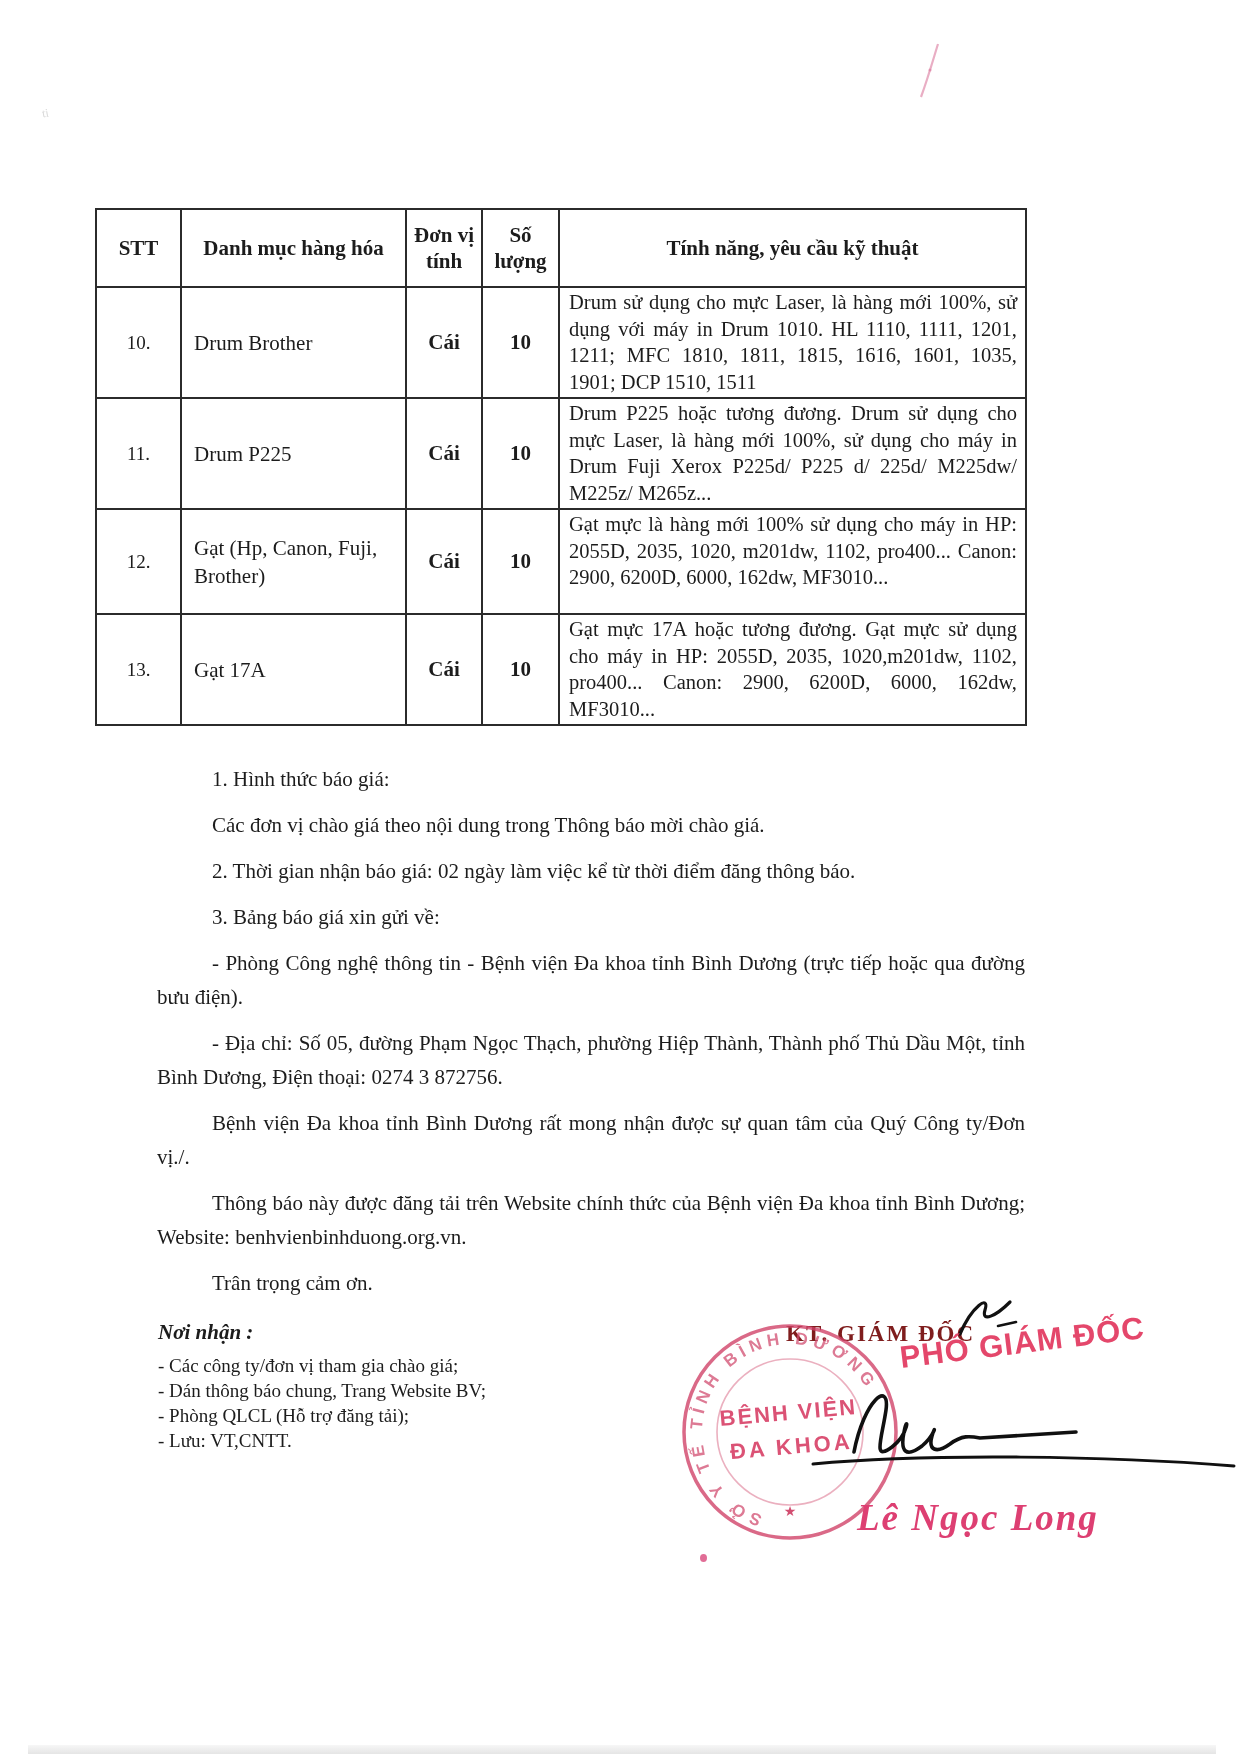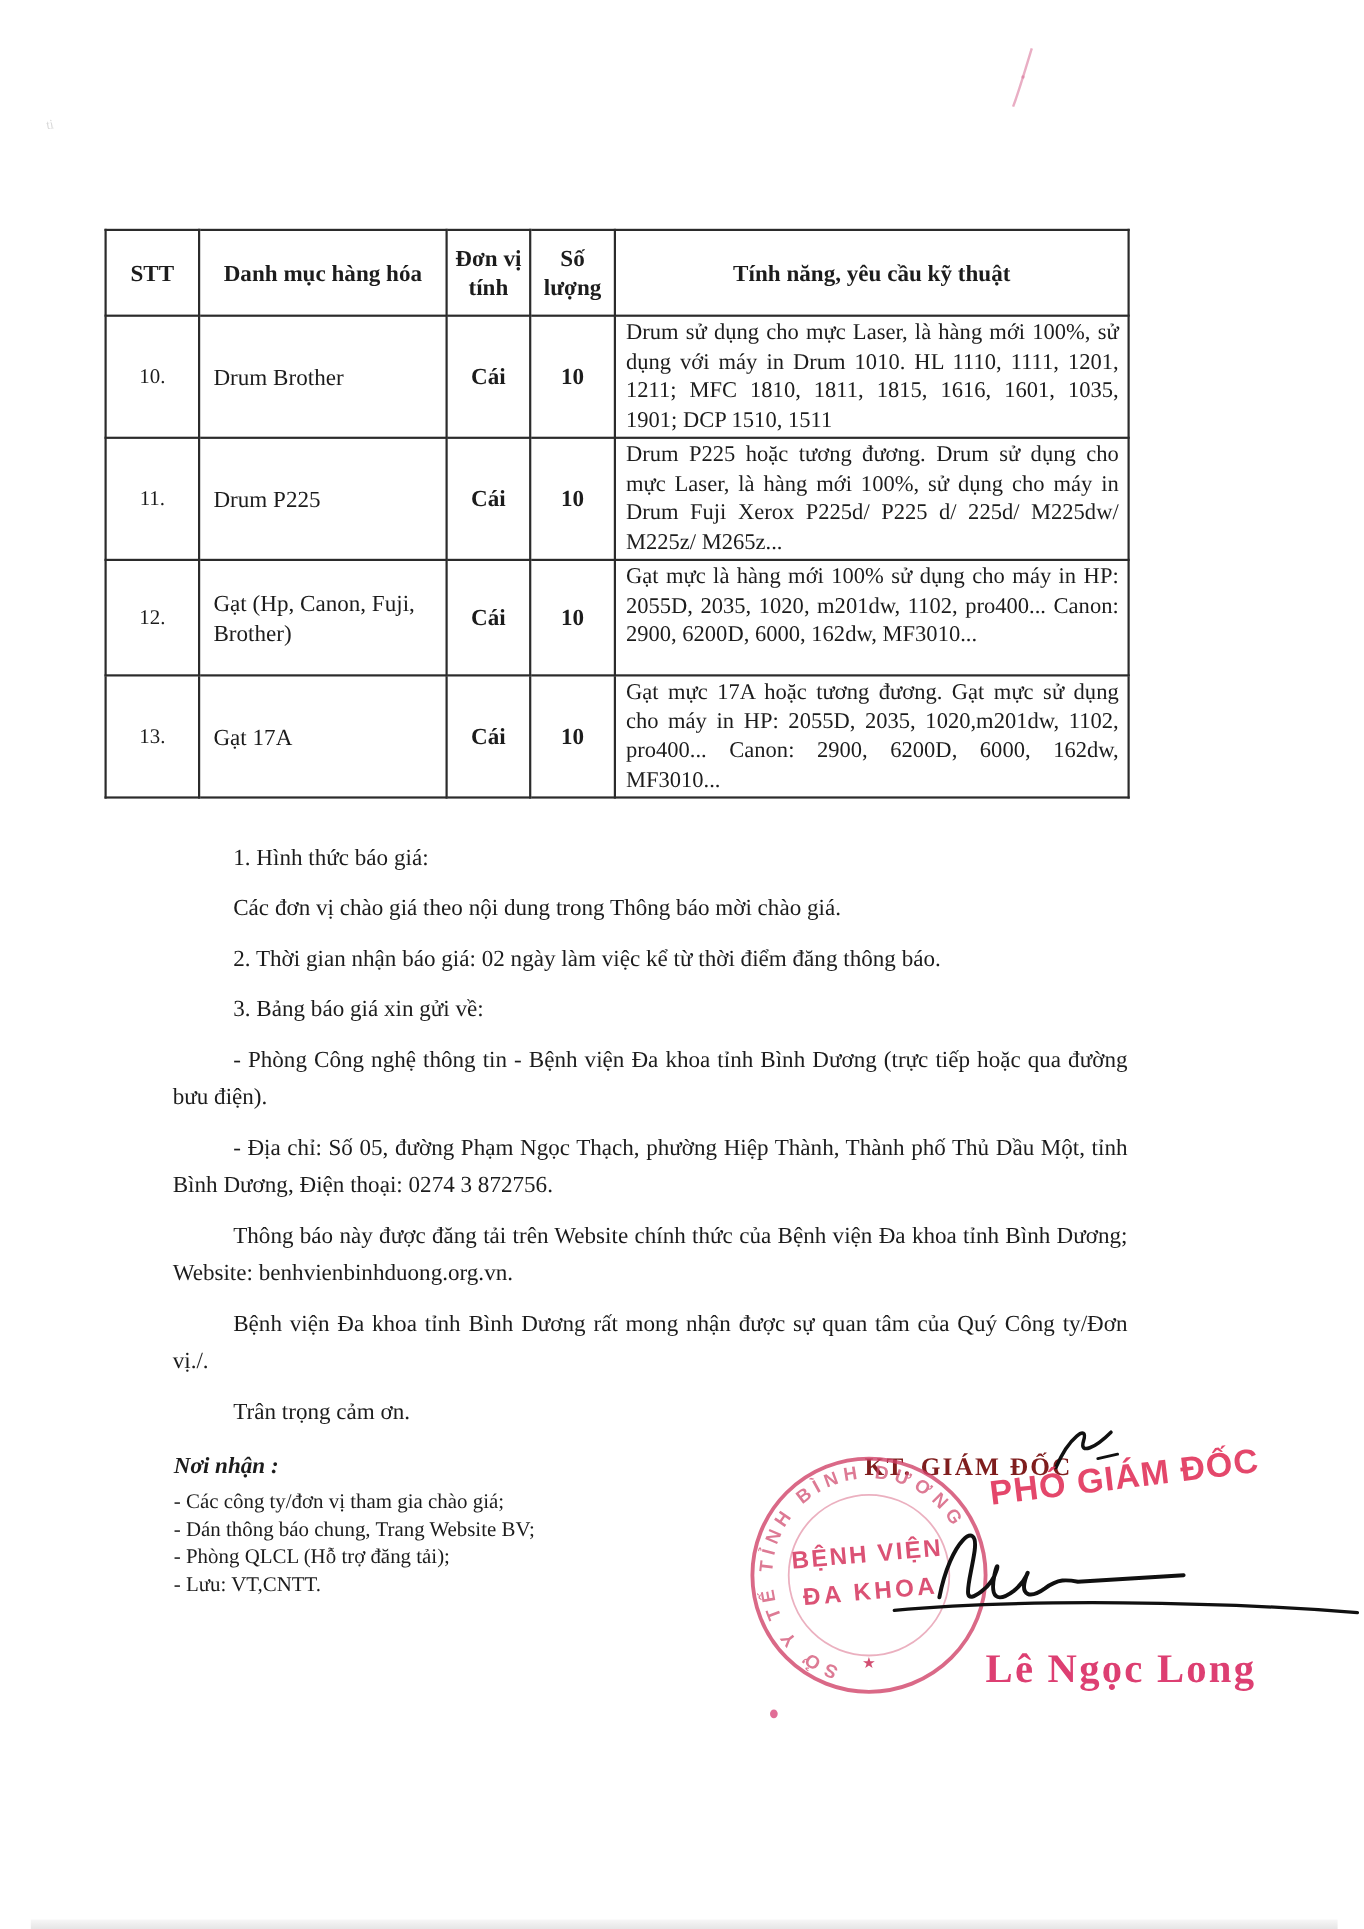--- a/index.html
+++ b/index.html
@@ -45,21 +45,21 @@
   .pho{
     position:absolute;left:900px;top:1340px;font-family:"Liberation Sans",sans-serif;
     font-weight:bold;font-size:31px;color:#e23a60;transform:rotate(-7deg);
     transform-origin:left center;white-space:nowrap;letter-spacing:1px;opacity:.93;
   }
   .stamp{position:absolute;left:672px;top:1314px;opacity:.92;}
   .sig-squiggle{position:absolute;left:838px;top:1372px;}
   .sig-longline{position:absolute;left:810px;top:1448px;}
   .flourish{position:absolute;left:952px;top:1292px;}
   .signer{
-    position:absolute;left:896px;top:1496px;font-weight:bold;
+    position:absolute;left:857px;top:1496px;font-style:italic;font-weight:bold;
     font-size:37px;color:#dd3f72;white-space:nowrap;letter-spacing:2px;
   }
   .pink-dot{position:absolute;left:700px;top:1554px;width:7px;height:8px;border-radius:50%;
     background:#d9487c;opacity:.8;}
   .top-mark{position:absolute;left:916px;top:40px;}
   .left-smudge{position:absolute;left:42px;top:106px;color:#b9b9b9;font-size:12px;
     opacity:.55;transform:rotate(-10deg);}
   .bottom-strip{
     position:absolute;left:28px;right:24px;bottom:0;height:9px;opacity:.75;
     background:linear-gradient(#f4f4f4,#dcdcdc);
@@ -125,22 +125,22 @@
     </tbody>
       </table>
 
     <div class="sections">
       <h4 class="ind bold">1. Hình thức báo giá:</h4>
       <p class="ind">Các đơn vị chào giá theo nội dung trong Thông báo mời chào giá.</p>
       <p class="ind"><span class="bold">2. Thời gian nhận báo giá</span><span>: 02 ngày làm việc kể từ thời điểm đăng thông báo.</span></p>
       <h4 class="ind bold">3. Bảng báo giá xin gửi về:</h4>
       <p class="ind">- Phòng Công nghệ thông tin - Bệnh viện Đa khoa tỉnh Bình Dương (trực tiếp hoặc qua đường bưu điện).</p>
       <p class="ind">- Địa chỉ: Số 05, đường Phạm Ngọc Thạch, phường Hiệp Thành, Thành phố Thủ Dầu Một, tỉnh Bình Dương, Điện thoại: 0274 3 872756.</p>
+      <p class="ind">Bệnh viện Đa khoa tỉnh Bình Dương rất mong nhận được sự quan tâm của Quý Công ty/Đơn vị./.</p>
       <p class="ind">Thông báo này được đăng tải trên Website chính thức của Bệnh viện Đa khoa tỉnh Bình Dương; Website: benhvienbinhduong.org.vn.</p>
-      <p class="ind">Bệnh viện Đa khoa tỉnh Bình Dương rất mong nhận được sự quan tâm của Quý Công ty/Đơn vị./.</p>
       <p class="ind">Trân trọng cảm ơn.</p>
     </div>
   </div>
 
   <div class="noi-nhan">
     <p class="nn-head">Nơi nhận :</p>
     <p class="nn-item">- Các công ty/đơn vị tham gia chào giá;</p>
     <p class="nn-item">- Dán thông báo chung, Trang Website BV;</p>
     <p class="nn-item">- Phòng QLCL (Hỗ trợ đăng tải);</p>
     <p class="nn-item">- Lưu: VT,CNTT.</p>

